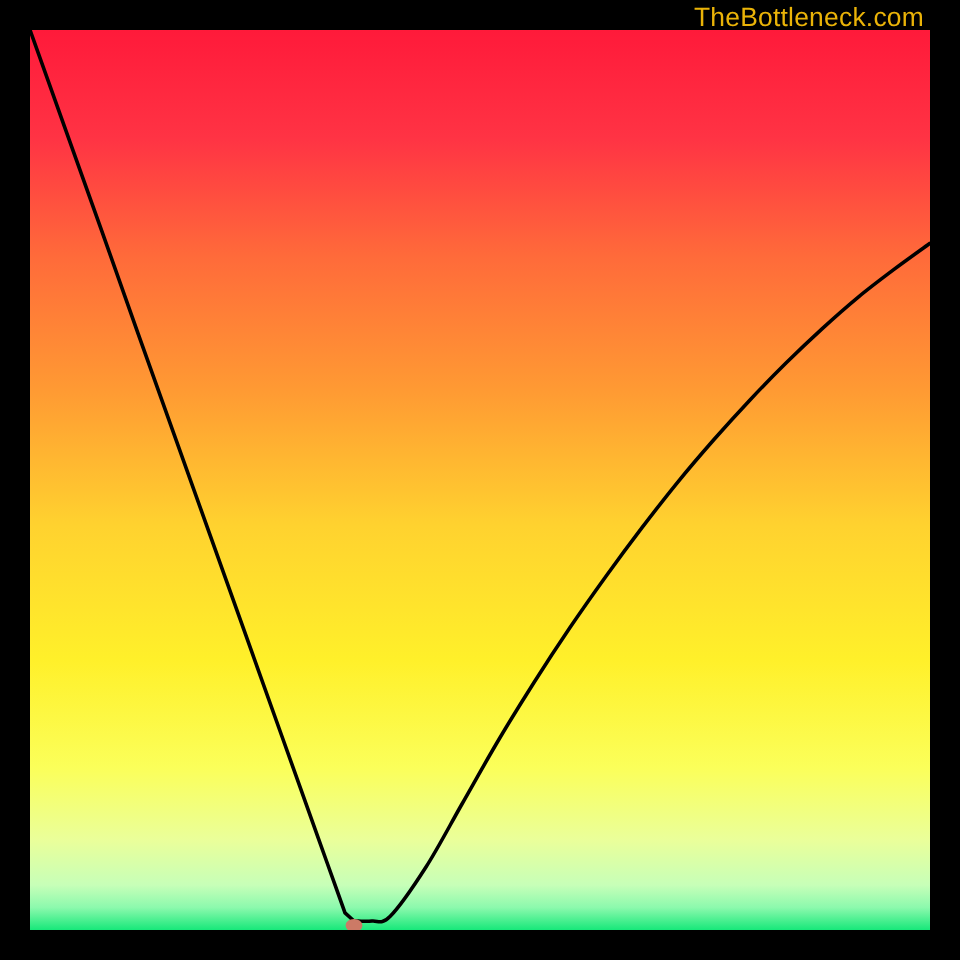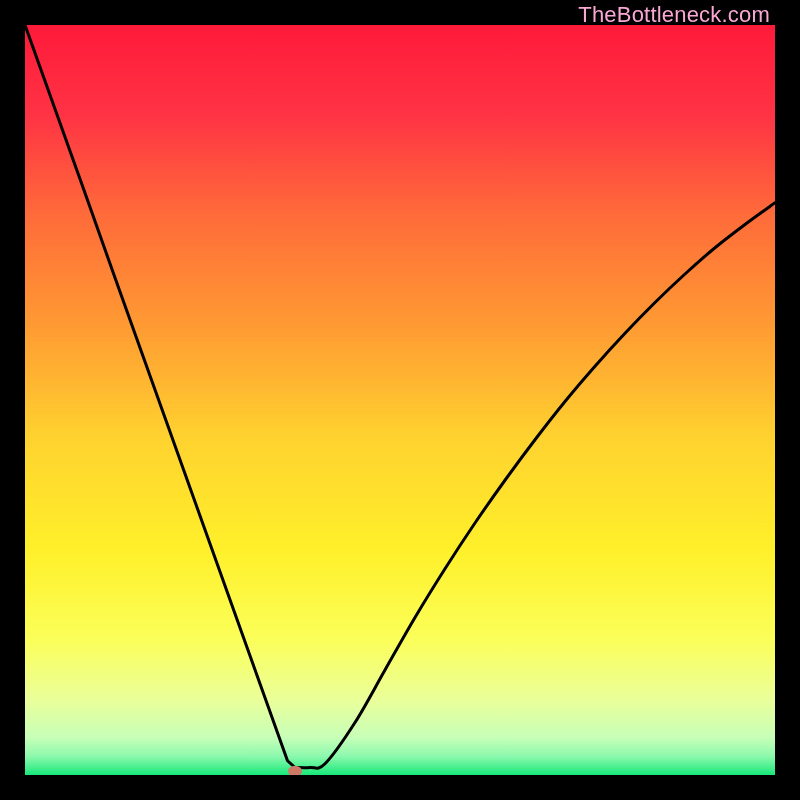--- a/index.html
+++ b/index.html
@@ -23,21 +23,21 @@
     position: absolute;
     left: 0;
     top: 0;
     width: 750px;
     height: 750px;
   }
   .watermark {
     position: absolute;
     top: 2px;
     right: 30px;
-    color: #f9a8d4;
+    color: #eab308;
     font-size: 22px;
     font-weight: 500;
     letter-spacing: 0.2px;
   }
   svg { display: block; }
 </style>
 </head>
 <body>
 
 <div class="watermark">TheBottleneck.com</div>

